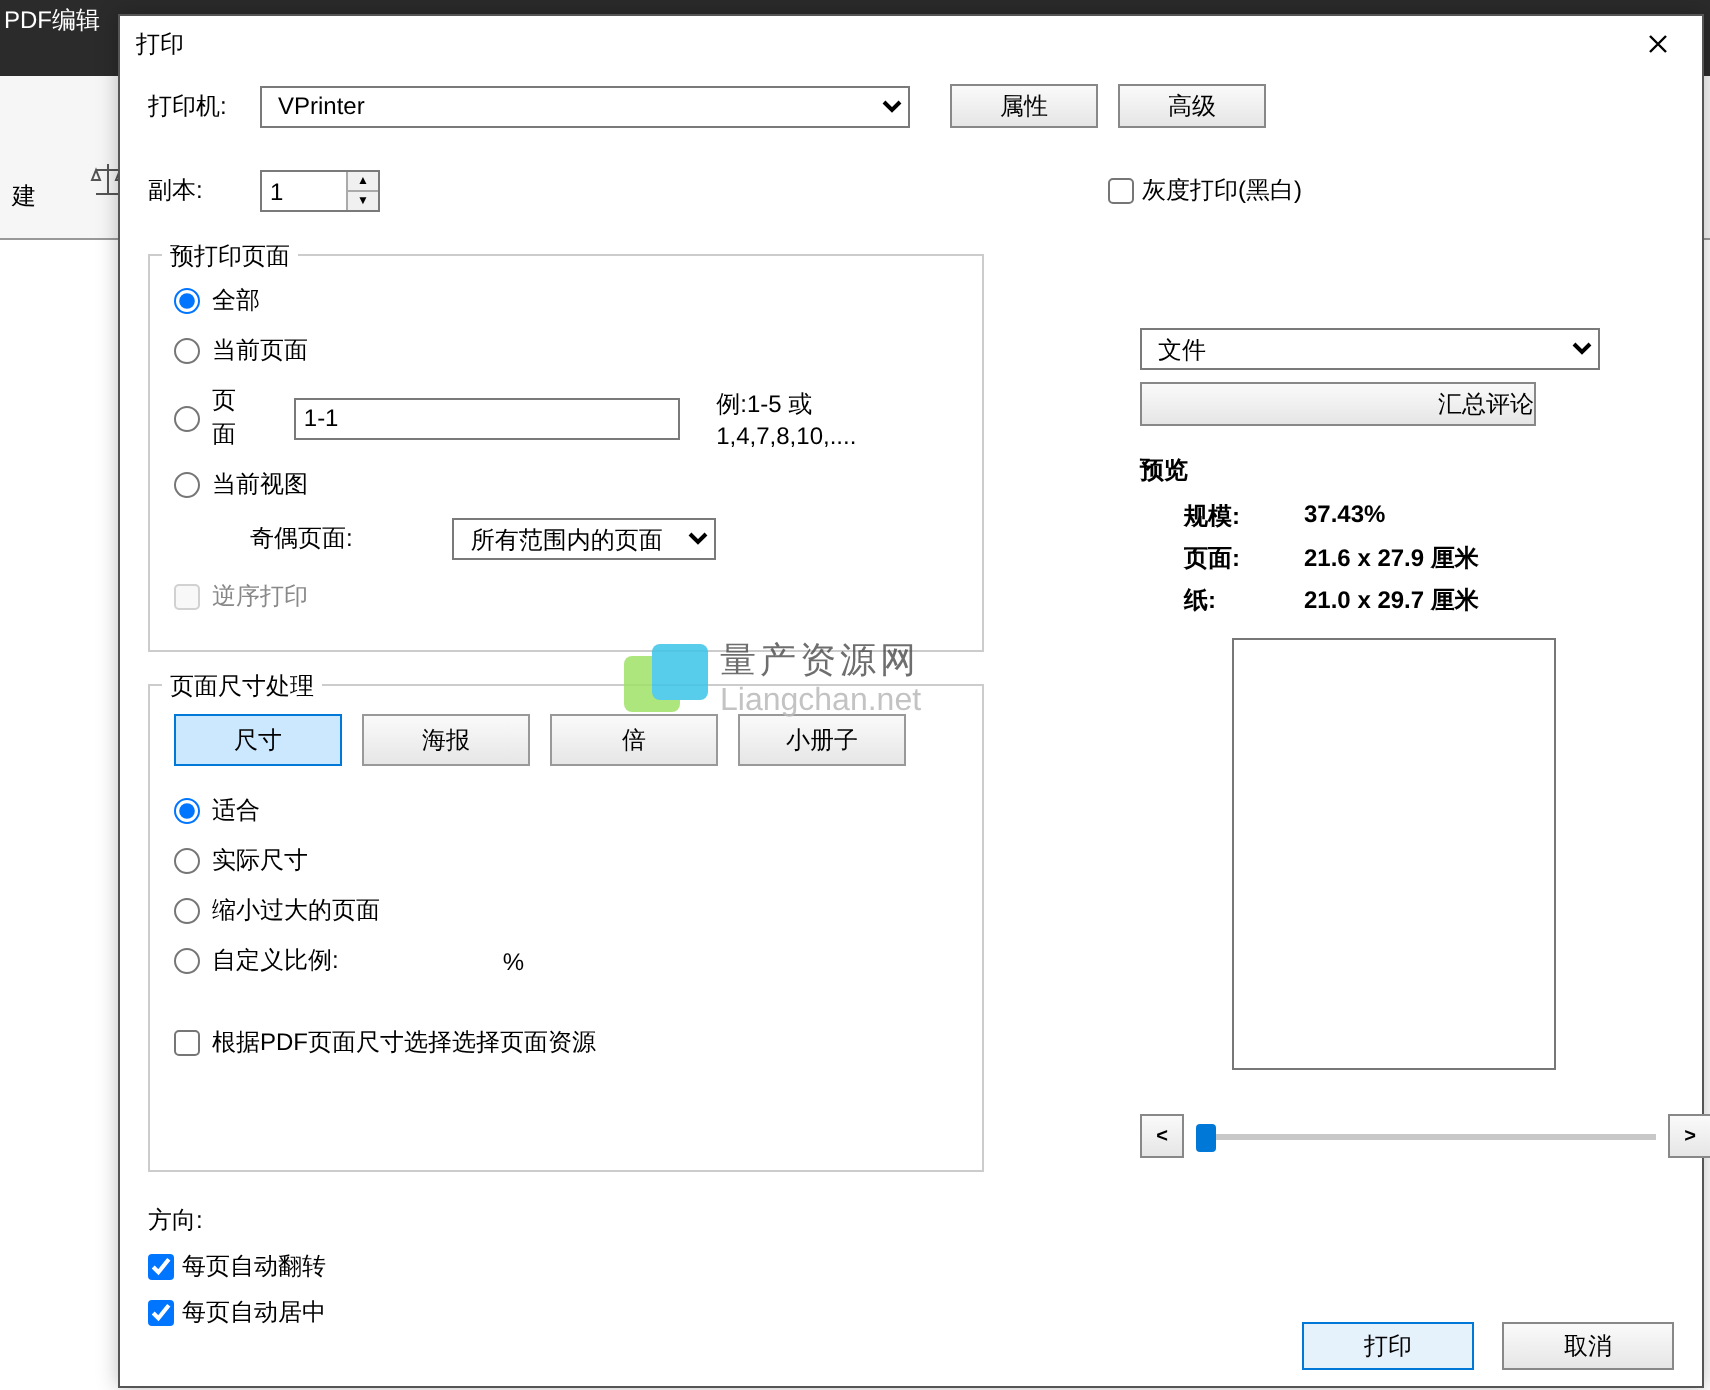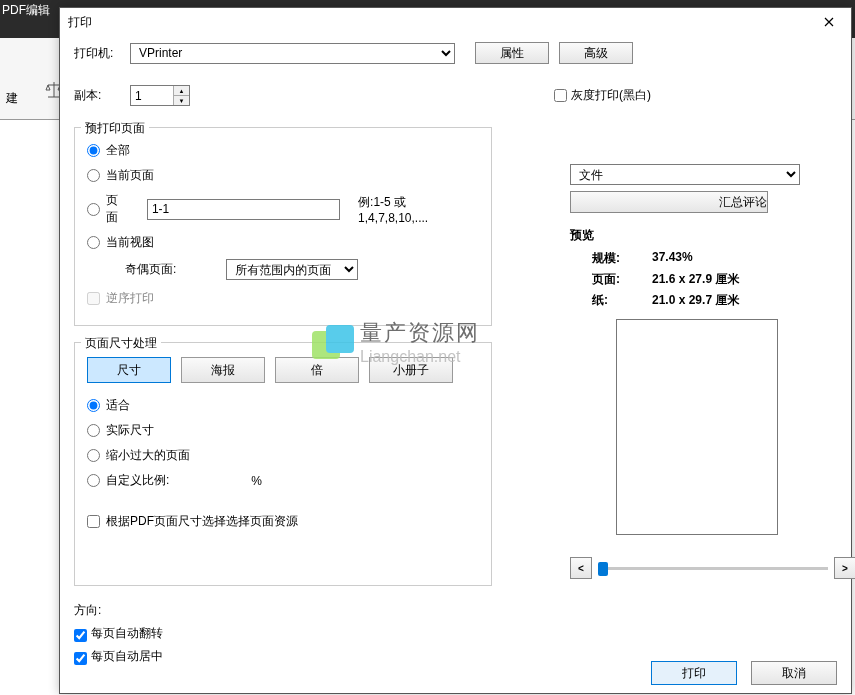--- a/index.html
+++ b/index.html
@@ -65,32 +65,32 @@
 .pv-info { display: grid; grid-template-columns: 60px auto; row-gap: 4px; margin-left: 22px; }
 .pv-page { margin-top: 10px; margin-left: 46px; width: 162px; height: 216px; border: 1px solid #777; background: #fff; }
 .pv-nav { margin-top: 22px; display: flex; align-items: center; gap: 6px; }
 .pv-nav .navbtn { width: 22px; height: 22px; border: 1px solid #888; background: linear-gradient(#fafafa,#e6e6e6); display: flex; align-items: center; justify-content: center; cursor: pointer; font-size: 10px; }
 .pv-nav .slider-wrap { flex: 1; display: flex; align-items: center; }
 .pv-nav .track { width: 100%; height: 3px; background: #c8c8c8; position: relative; }
 .pv-nav .thumb { position: absolute; left: 0; top: -5px; width: 10px; height: 14px; background: #0078d7; border-radius: 2px; }
 
 .orientation { position: absolute; left: 14px; top: 566px; }
 .orientation .hdr { margin-bottom: 6px; }
-.orientation .chk-row { display: flex; align-items: flex-end; gap: 4px; margin-bottom: 6px; }
+.orientation .chk-row { display: flex; align-items: center; gap: 4px; margin-bottom: 6px; }
 .orientation input { width: 13px; height: 13px; }
 
 .footer { height: 40px; border-top: 0; display: flex; align-items: center; justify-content: flex-end; padding: 0 14px; gap: 14px; }
 .footer .btn { min-width: 86px; height: 24px; }
 
 .watermark { position: absolute; left: 312px; top: 318px; display: flex; align-items: center; gap: 6px; opacity: .85; pointer-events: none; }
 .watermark .wm-icon { width: 42px; height: 34px; position: relative; }
 .watermark .wm-icon .sq { position: absolute; width: 28px; height: 28px; border-radius: 4px; }
 .watermark .wm-icon .sq.a { left: 0; top: 6px; background: #9fe267; }
 .watermark .wm-icon .sq.b { left: 14px; top: 0; background: #3cc4e8; }
-.watermark .wm-text .t1 { color: #555; font-size: 22px; font-weight: 500; letter-spacing: 2px; }
+.watermark .wm-text .t1 { color: #555; font-size: 18px; font-weight: 500; letter-spacing: 2px; }
 .watermark .wm-text .t2 { color: #b9b9b9; font-size: 16px; }
 </style>
 </head>
 <body>
 
 <div class="bg-top"></div>
 <div class="bg-toolbar">
   <span class="tb-label">建</span>
   <span class="tb-icon">
     <svg width="20" height="20" viewBox="0 0 20 20">

